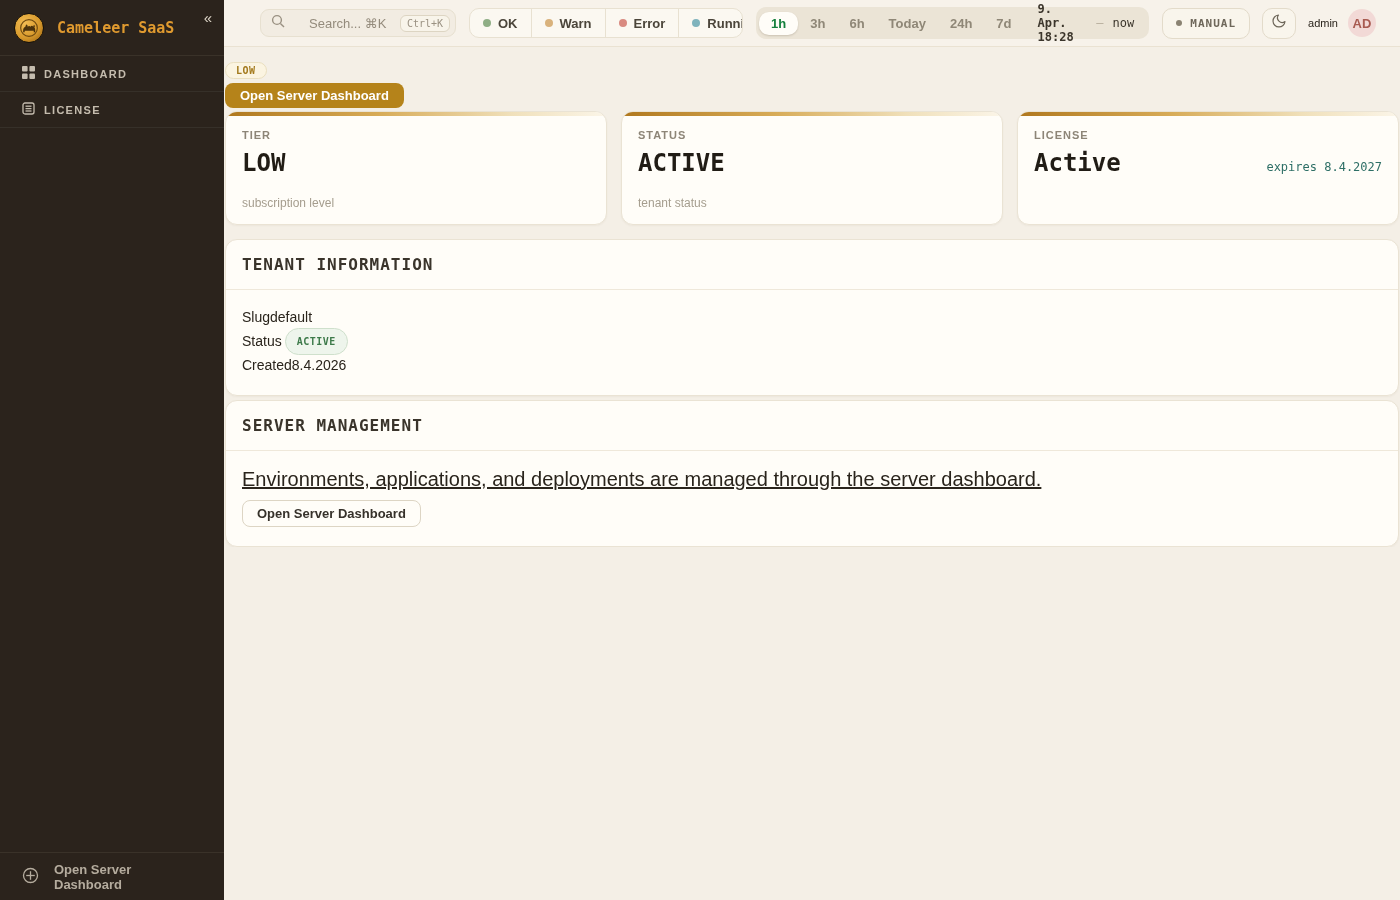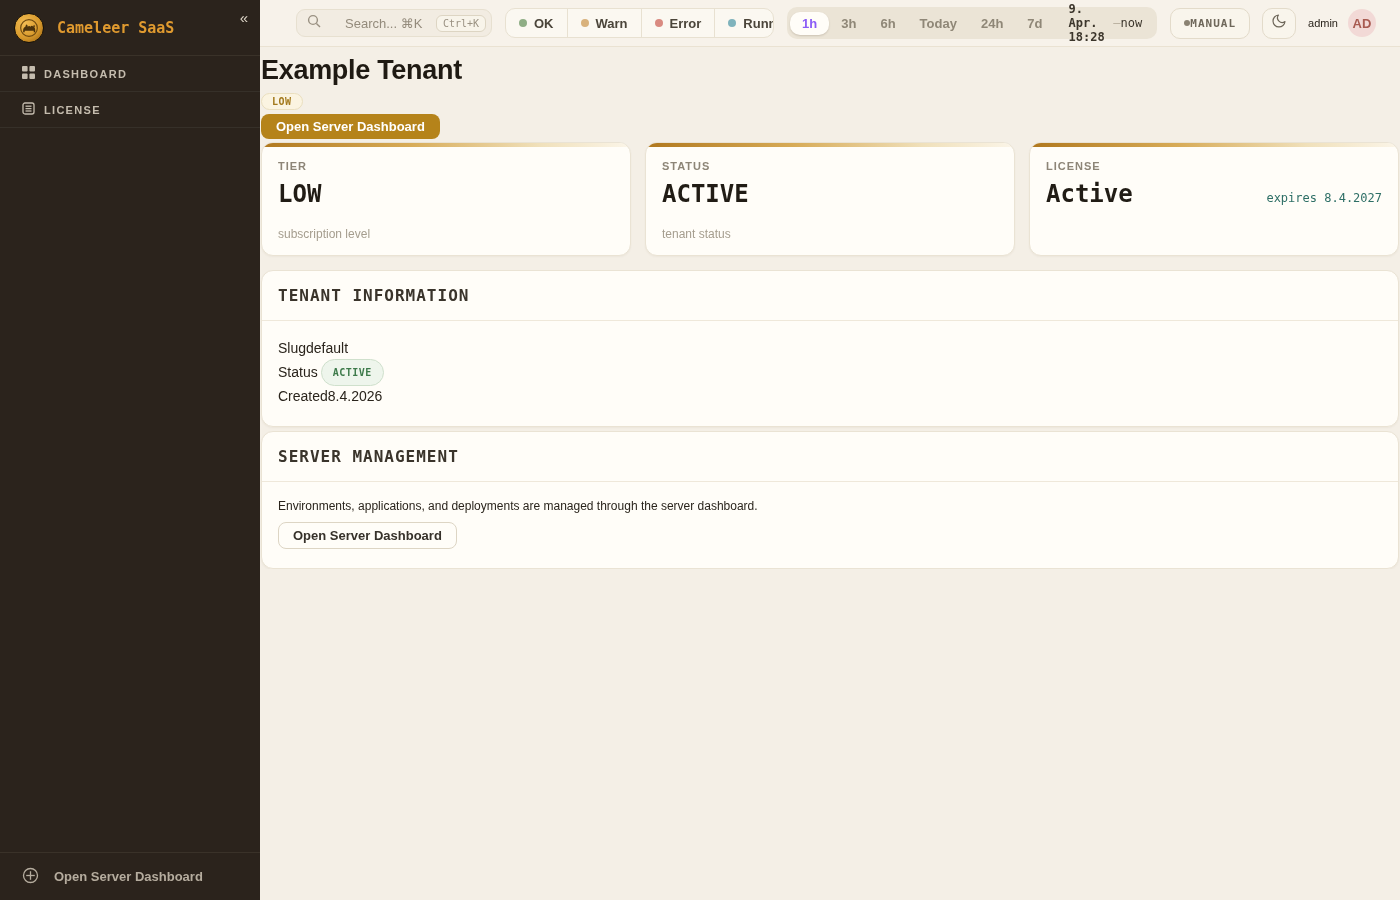--- a/index.html
+++ b/index.html
@@ -2,21 +2,21 @@
 <html><head>
 <meta charset="utf-8">
 <style>
   * { margin:0; padding:0; box-sizing:border-box; }
   html,body { width:1400px; height:900px; overflow:hidden; }
   body { font-family:"Liberation Sans", sans-serif; background:#f4efe6; }
 
   .app { display:flex; width:1400px; height:900px; }
 
   
-  .sidebar { width:260px; background:#2b231c; display:flex; flex-direction:column; flex-shrink:0; }
+  .sidebar { width:224px; background:#2b231c; display:flex; flex-direction:column; flex-shrink:0; }
   .side-head { height:56px; display:flex; align-items:center; padding:0 14px; border-bottom:1px solid #3a3229; position:relative; }
   .logo-coin { width:30px; height:30px; border-radius:50%; flex-shrink:0;
     background:radial-gradient(circle at 35% 32%, #f2bc53, #d89a2c 55%, #9c6413 95%);
     border:1px solid #171209; display:flex; align-items:center; justify-content:center; }
   .logo-coin svg { display:block; }
   .brand-name { font-family:"DejaVu Sans Mono", monospace; font-weight:700; font-size:15px; color:#e09a2f; margin-left:13px; }
   .collapse-btn { position:absolute; right:12px; top:10px; color:#ddd5c7; font-size:15px; cursor:pointer; line-height:1; }
   .side-item { height:36px; display:flex; align-items:center; gap:9px; padding:0 22px; border-bottom:1px solid #363029; color:#c5bcae; font-size:11px; font-weight:700; letter-spacing:1.3px; cursor:pointer; }
   .side-item svg { flex-shrink:0; }
   .side-footer { margin-top:auto; border-top:1px solid #3a3229; height:48px; display:flex; align-items:center; gap:15px; padding:0 22px; color:#b5ac9e; font-size:13px; font-weight:700; cursor:pointer; }
@@ -31,27 +31,27 @@
   .kbd-chip { font-family:"DejaVu Sans Mono",monospace; font-size:10px; color:#9a9182; background:#f8f4ea; border:1px solid #ddd5c3; border-radius:6px; padding:2px 6px; }
 
   .filter-group { display:flex; align-items:stretch; background:#fbf8f1; border:1px solid #e8e1d1; border-radius:10px; overflow:hidden; height:30px; }
   .filter-seg { display:flex; align-items:center; gap:7px; padding:0 13px; font-size:13px; font-weight:600; color:#4b453a; border-right:1px solid #e8e1d1; cursor:pointer; }
   .filter-seg:last-child { border-right:none; }
   .dot { width:8px; height:8px; border-radius:50%; }
   .dot-ok { background:#8fae85; } .dot-warn { background:#d9b27c; } .dot-error { background:#d98a80; } .dot-running { background:#7fb3bc; }
 
   .time-group { display:flex; align-items:center; background:#ebe4d6; border-radius:10px; padding:3px; height:32px; }
   .time-btn { padding:4px 12px; font-size:13px; font-weight:700; color:#8f8777; border-radius:8px; cursor:pointer; }
-  .time-btn.active { background:#fffdf8; color:#8b5cf6; box-shadow:0 1px 2px rgba(60,45,20,.18);border-radius:10px; }
-  .time-date { display:flex; align-items:center; padding:0 12px 0 14px; font-family:"DejaVu Sans Mono",monospace; font-size:12px; font-weight:700; color:#3b352b; }
+  .time-btn.active { background:#fffdf8; color:#15803d; box-shadow:0 1px 2px rgba(60,45,20,.18);border-radius:10px; }
+  .time-date { display:flex; align-items:center; gap:9px; padding:0 12px 0 14px; font-family:"DejaVu Sans Mono",monospace; font-size:12px; font-weight:700; color:#3b352b; }
   .time-sep { color:#b5ac9b; font-weight:400; }
   .time-now { font-weight:400; color:#3b352b; }
 
   .right-cluster { margin-left:auto; display:flex; align-items:center; gap:12px; }
-  .manual-btn { display:flex; align-items:center; border:1px solid #e3dbca; background:#f9f5ec; border-radius:10px; padding:0 13px; height:31px; font-family:"DejaVu Sans Mono",monospace; font-size:11px; font-weight:700; color:#6e675a; letter-spacing:1px; cursor:pointer; }
+  .manual-btn { display:flex; align-items:center; gap:8px; border:1px solid #e3dbca; background:#f9f5ec; border-radius:10px; padding:0 13px; height:31px; font-family:"DejaVu Sans Mono",monospace; font-size:11px; font-weight:700; color:#6e675a; letter-spacing:1px; cursor:pointer; }
   .manual-dot { width:6px; height:6px; border-radius:50%; background:#8a8272; }
   .icon-btn { width:34px; height:31px; border:1px solid #e3dbca; background:#f9f5ec; border-radius:10px; display:flex; align-items:center; justify-content:center; cursor:pointer; }
   .user-wrap { display:flex; align-items:center; gap:10px; }
   .user-name { font-size:11px; color:#2a241c; }
   .avatar { width:28px; height:28px; border-radius:50%; background:#f2d9d6; color:#a85a50; font-size:13px; font-weight:700; display:flex; align-items:center; justify-content:center; cursor:pointer; }
 
   .page { padding:8px 1px 0 1px; overflow:hidden; }
   .page-title { font-size:27px; font-weight:800; color:#1f1a13; letter-spacing:-.3px; line-height:1.15; }
   .tier-badge { display:inline-block; margin-top:7px; padding:2px 10px; border-radius:999px; background:#fbf4e1; border:1px solid #eadfbf; color:#a3791c; font-family:"DejaVu Sans Mono",monospace; font-size:10px; font-weight:700; letter-spacing:.5px; }
   .primary-btn { display:inline-block; margin-top:4px; background:#b5831a; color:#fff; font-weight:700; font-size:13px; padding:5px 15px; border-radius:8px; border:none; cursor:pointer; font-family:"Liberation Sans",sans-serif; }
@@ -66,21 +66,21 @@
   .stat-extra { font-family:"DejaVu Sans Mono",monospace; font-size:12px; color:#2e6f66; }
   .stat-sub { font-size:12px; color:#a59d8e; margin-top:19px; }
 
   .section-card { background:#fffdf8; border:1px solid #eae3d4; border-radius:12px; margin-top:14px; box-shadow:0 1px 2px rgba(90,70,30,.05); }
   .section-card + .section-card { margin-top:4px; }
   .section-head { padding:15px 16px; border-bottom:1px solid #efe8da; font-family:"DejaVu Sans Mono",monospace; font-size:16px; font-weight:700; letter-spacing:1px; color:#3a342b; }
   .section-body { padding:17px 16px 19px; }
   .info-row { font-size:14px; color:#2a241c; line-height:21px; display:flex; align-items:center; }
   .info-label, .info-value { color:#2a241c; }
   .active-badge { display:inline-block; margin-left:3px; padding:2px 11px; border-radius:999px; background:#eef5ec; border:1px solid #cfe0cc; color:#3d7a4a; font-family:"DejaVu Sans Mono",monospace; font-size:10px; font-weight:700; letter-spacing:.5px; }
-  .server-desc { font-size:12px; color:#2a241c; margin-bottom:9px; }
+  .server-desc { font-size:20px; color:#2a241c; margin-bottom:9px;text-decoration:underline; }
   .outline-btn { background:#fffdf8; border:1px solid #ddd5c4; border-radius:8px; padding:5px 14px; font-size:13px; font-weight:600; color:#36312a; cursor:pointer; font-family:"Liberation Sans",sans-serif; }
 </style>
 </head>
 <body>
 
 <div class="app">
 
   <aside class="sidebar">
     <div class="side-head">
       <div class="logo-coin">
@@ -191,21 +191,20 @@
           </span>
         </div>
         <div class="user-wrap">
           <span class="user-name">admin</span>
           <span class="avatar">AD</span>
         </div>
       </div>
     </header>
 
     <div class="page">
-      <h1 class="page-title">Example Tenant</h1>
       <div>
         <span class="tier-badge">LOW</span>
       </div>
       <button class="primary-btn">Open Server Dashboard</button>
 
       <div class="stat-grid">
         <div class="stat-card">
           <div class="stat-accent"></div>
           <div class="stat-body">
             <div class="stat-label">TIER</div>

